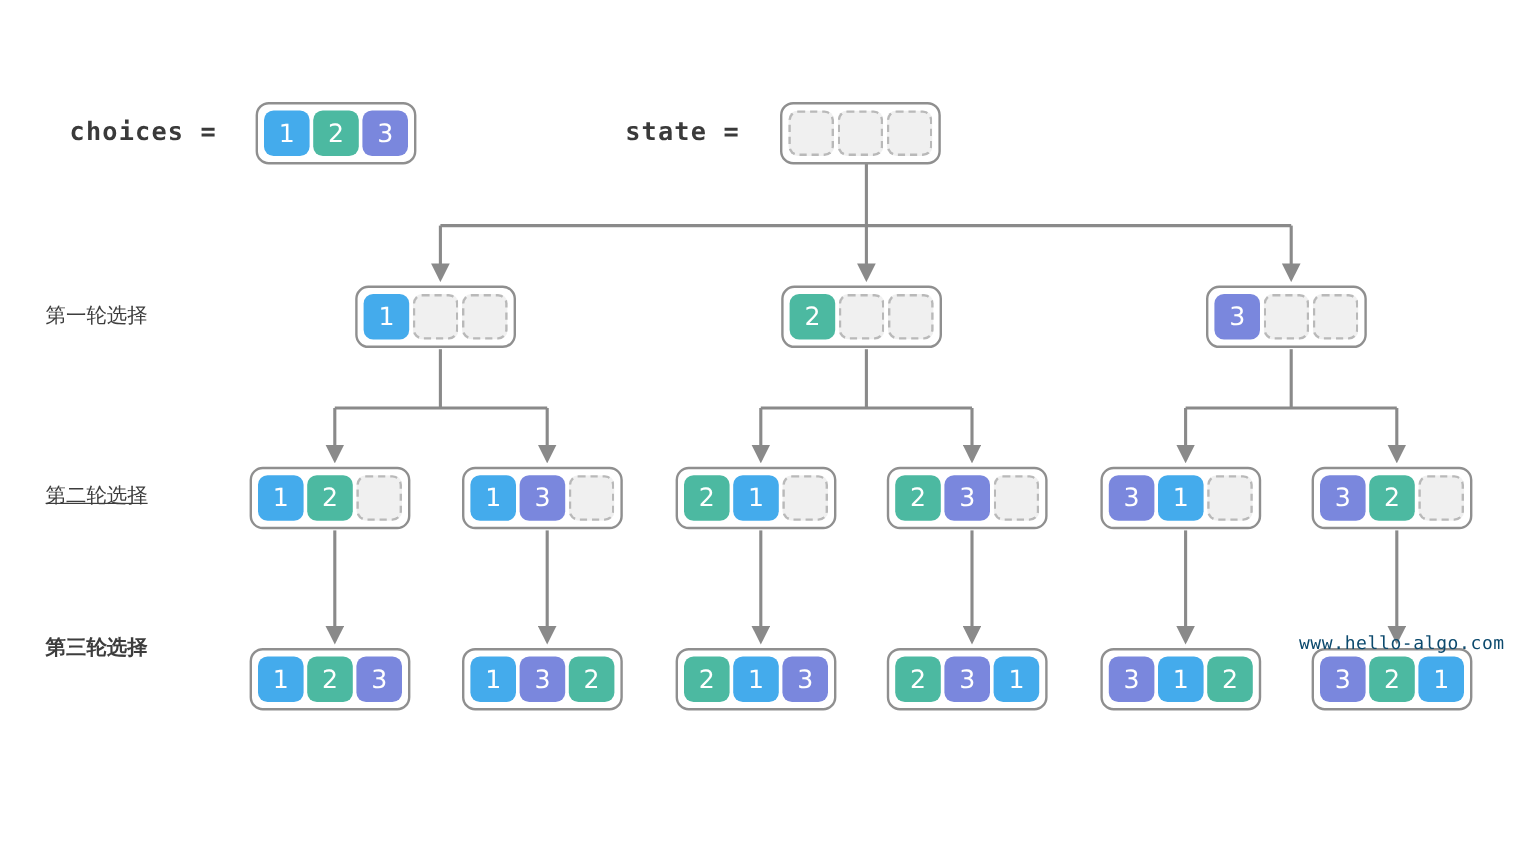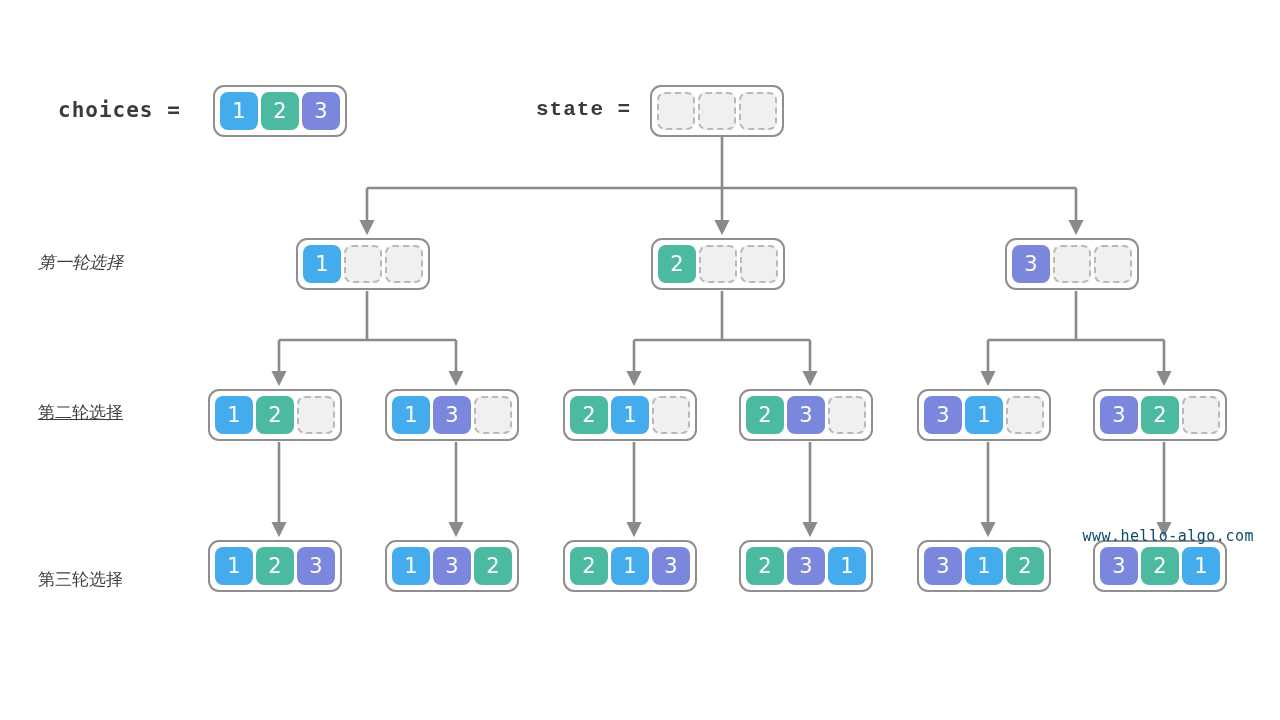--- a/index.html
+++ b/index.html
@@ -127,30 +127,30 @@
     </g>
   </svg>
 
   <div class="mono-label" id="choices-label" style="left:58px; top:98px;">choices =</div>
   <div class="node" id="choices-node" style="left:213px; top:85px;">
       <div class="cell v1">1</div>
       <div class="cell v2">2</div>
       <div class="cell v3">3</div>
     </div>
 
-  <div class="mono-label" id="state-label" style="left:536px; top:98px;font-family:Liberation Mono, monospace;">state =</div>
+  <div class="mono-label" id="state-label" style="left:521px; top:98px;">state =</div>
   <div class="node" id="state-node" style="left:650px; top:85px;">
       <div class="cell empty"></div>
       <div class="cell empty"></div>
       <div class="cell empty"></div>
     </div>
 
-  <div class="row-label" style="left:38px; top:251px;font-style:italic;">第一轮选择</div>
+  <div class="row-label" style="left:38px; top:251px;">第一轮选择</div>
   <div class="row-label" style="left:38px; top:401px;text-decoration:underline;">第二轮选择</div>
-  <div class="row-label" style="left:38px; top:568px;">第三轮选择</div>
+  <div class="row-label" style="left:38px; top:528px;font-weight:bold;">第三轮选择</div>
 
   <div id="nodes-layer">
       <div class="node" style="left: 296px; top: 238px;">
         <div class="cell v1">1</div>
         <div class="cell empty"></div>
         <div class="cell empty"></div>
       </div>
       <div class="node" style="left: 651px; top: 238px;">
         <div class="cell v2">2</div>
         <div class="cell empty"></div>

